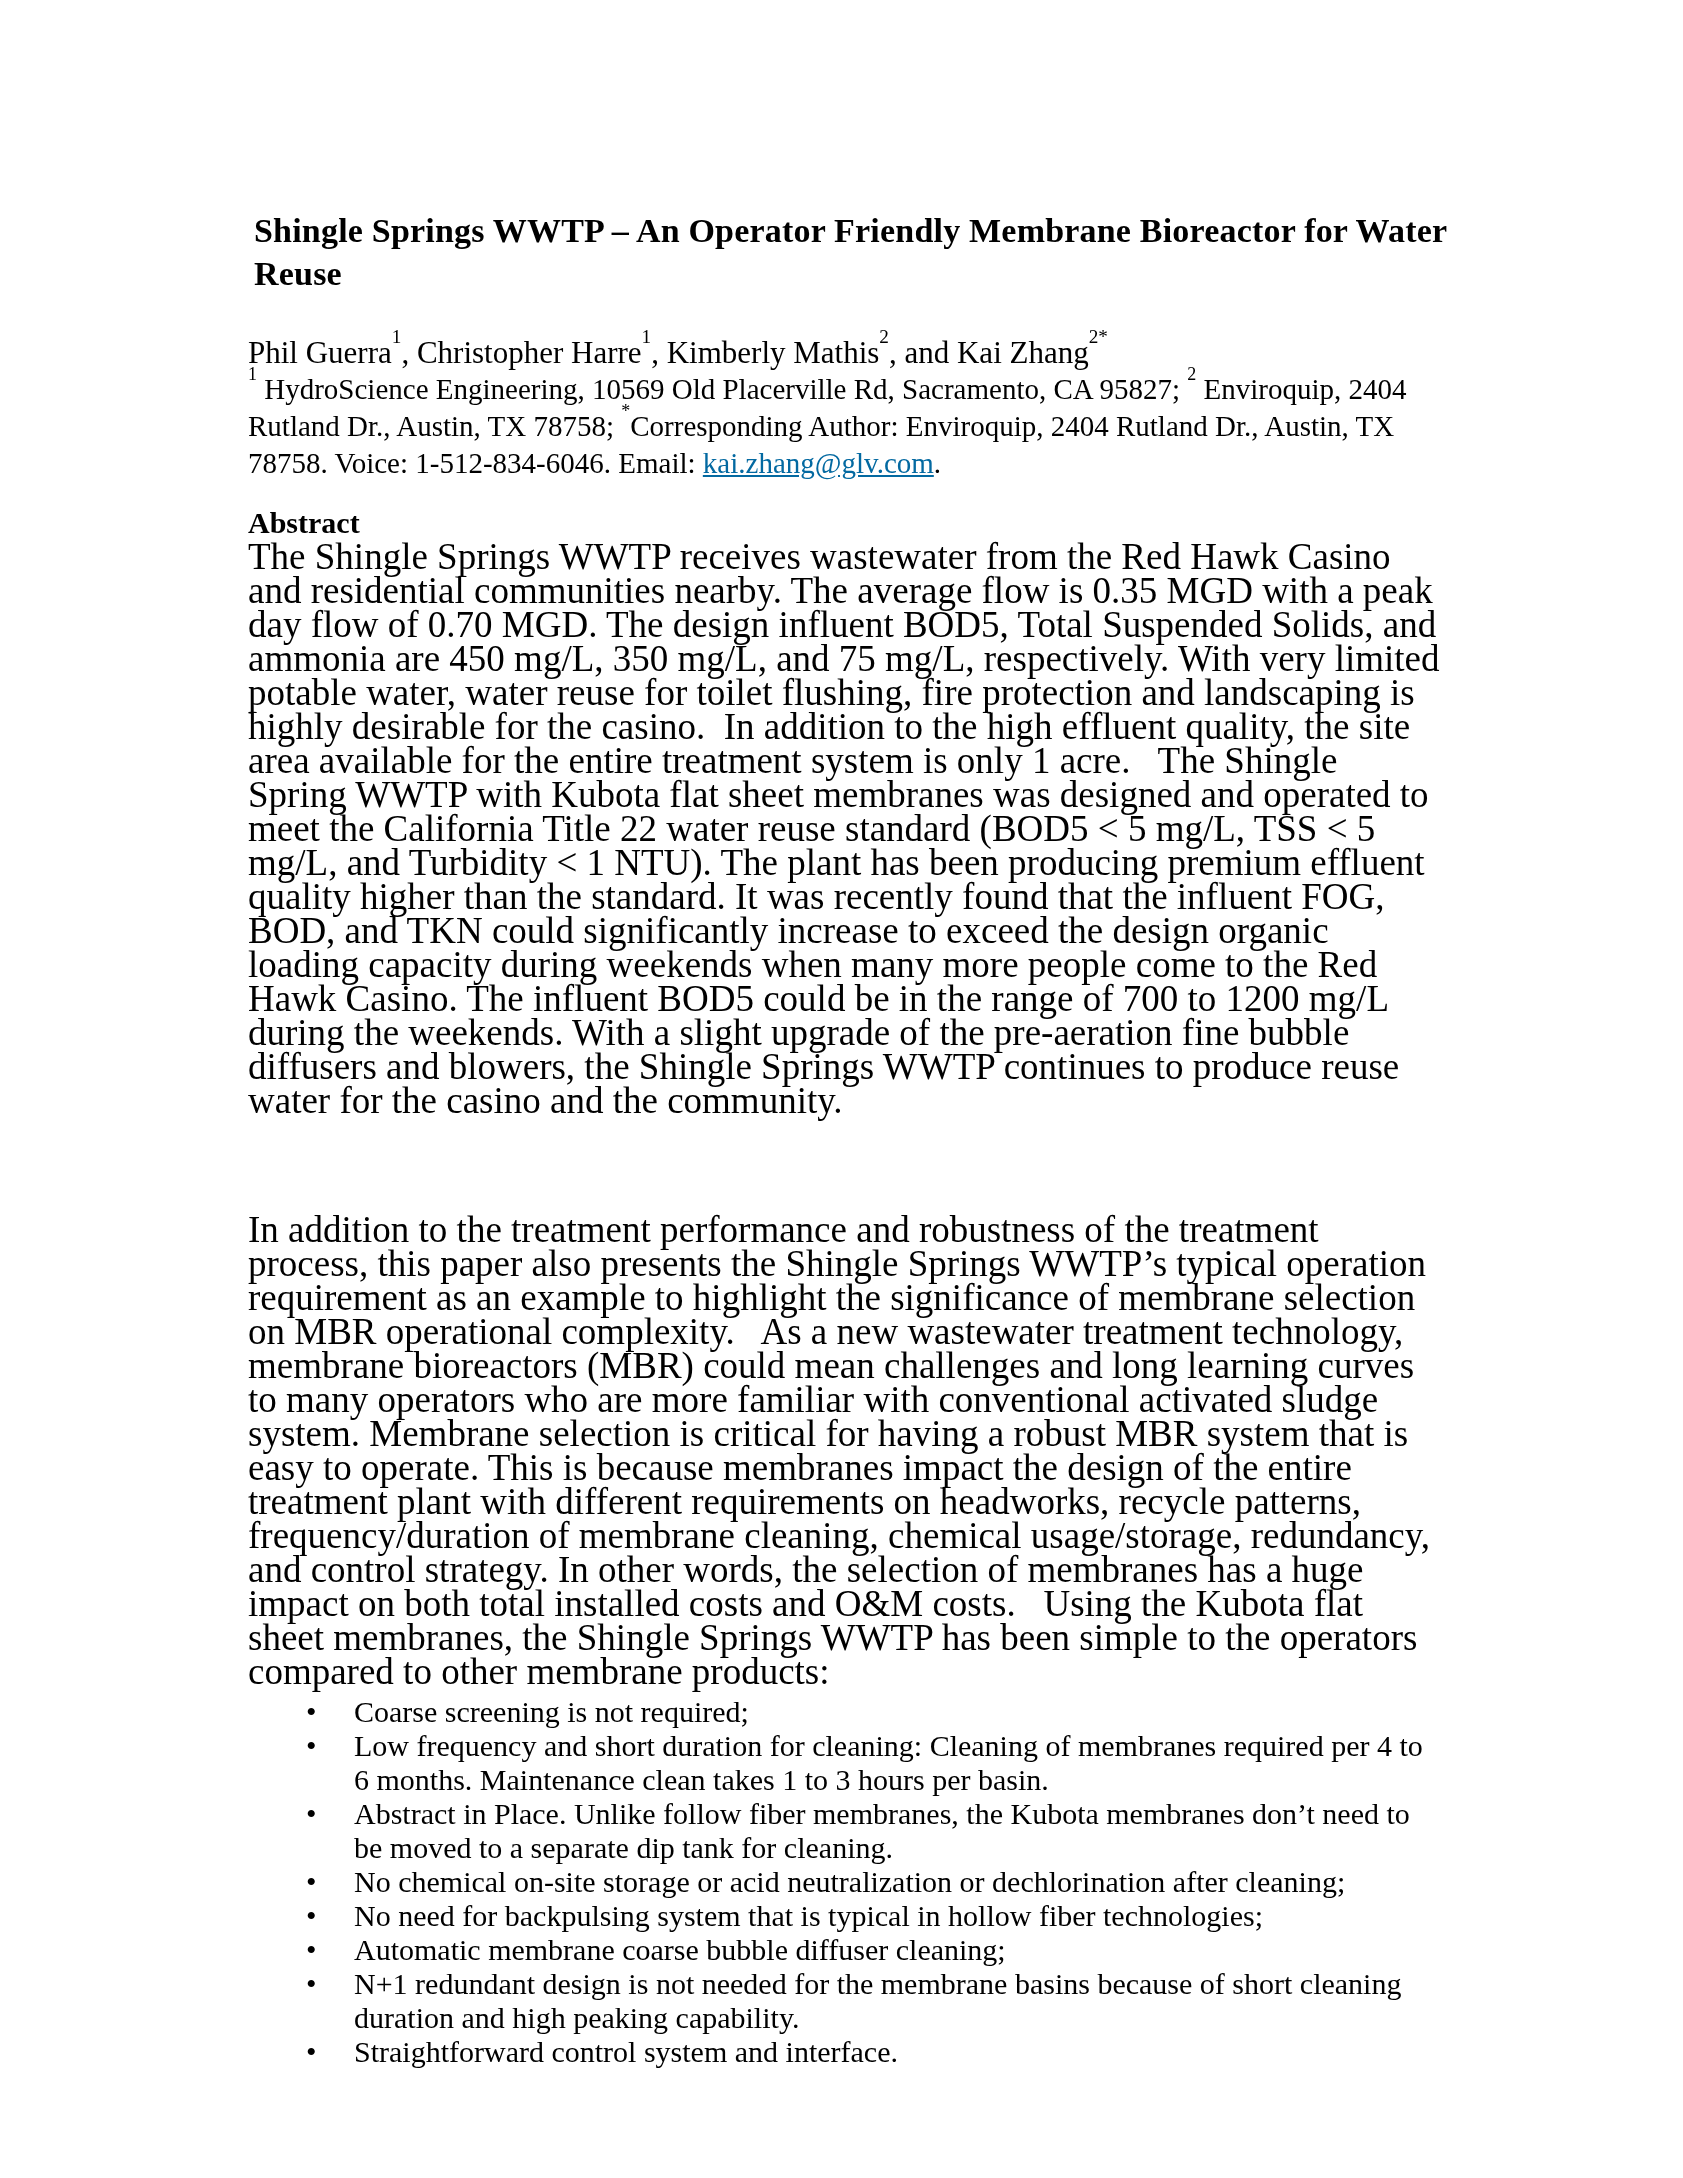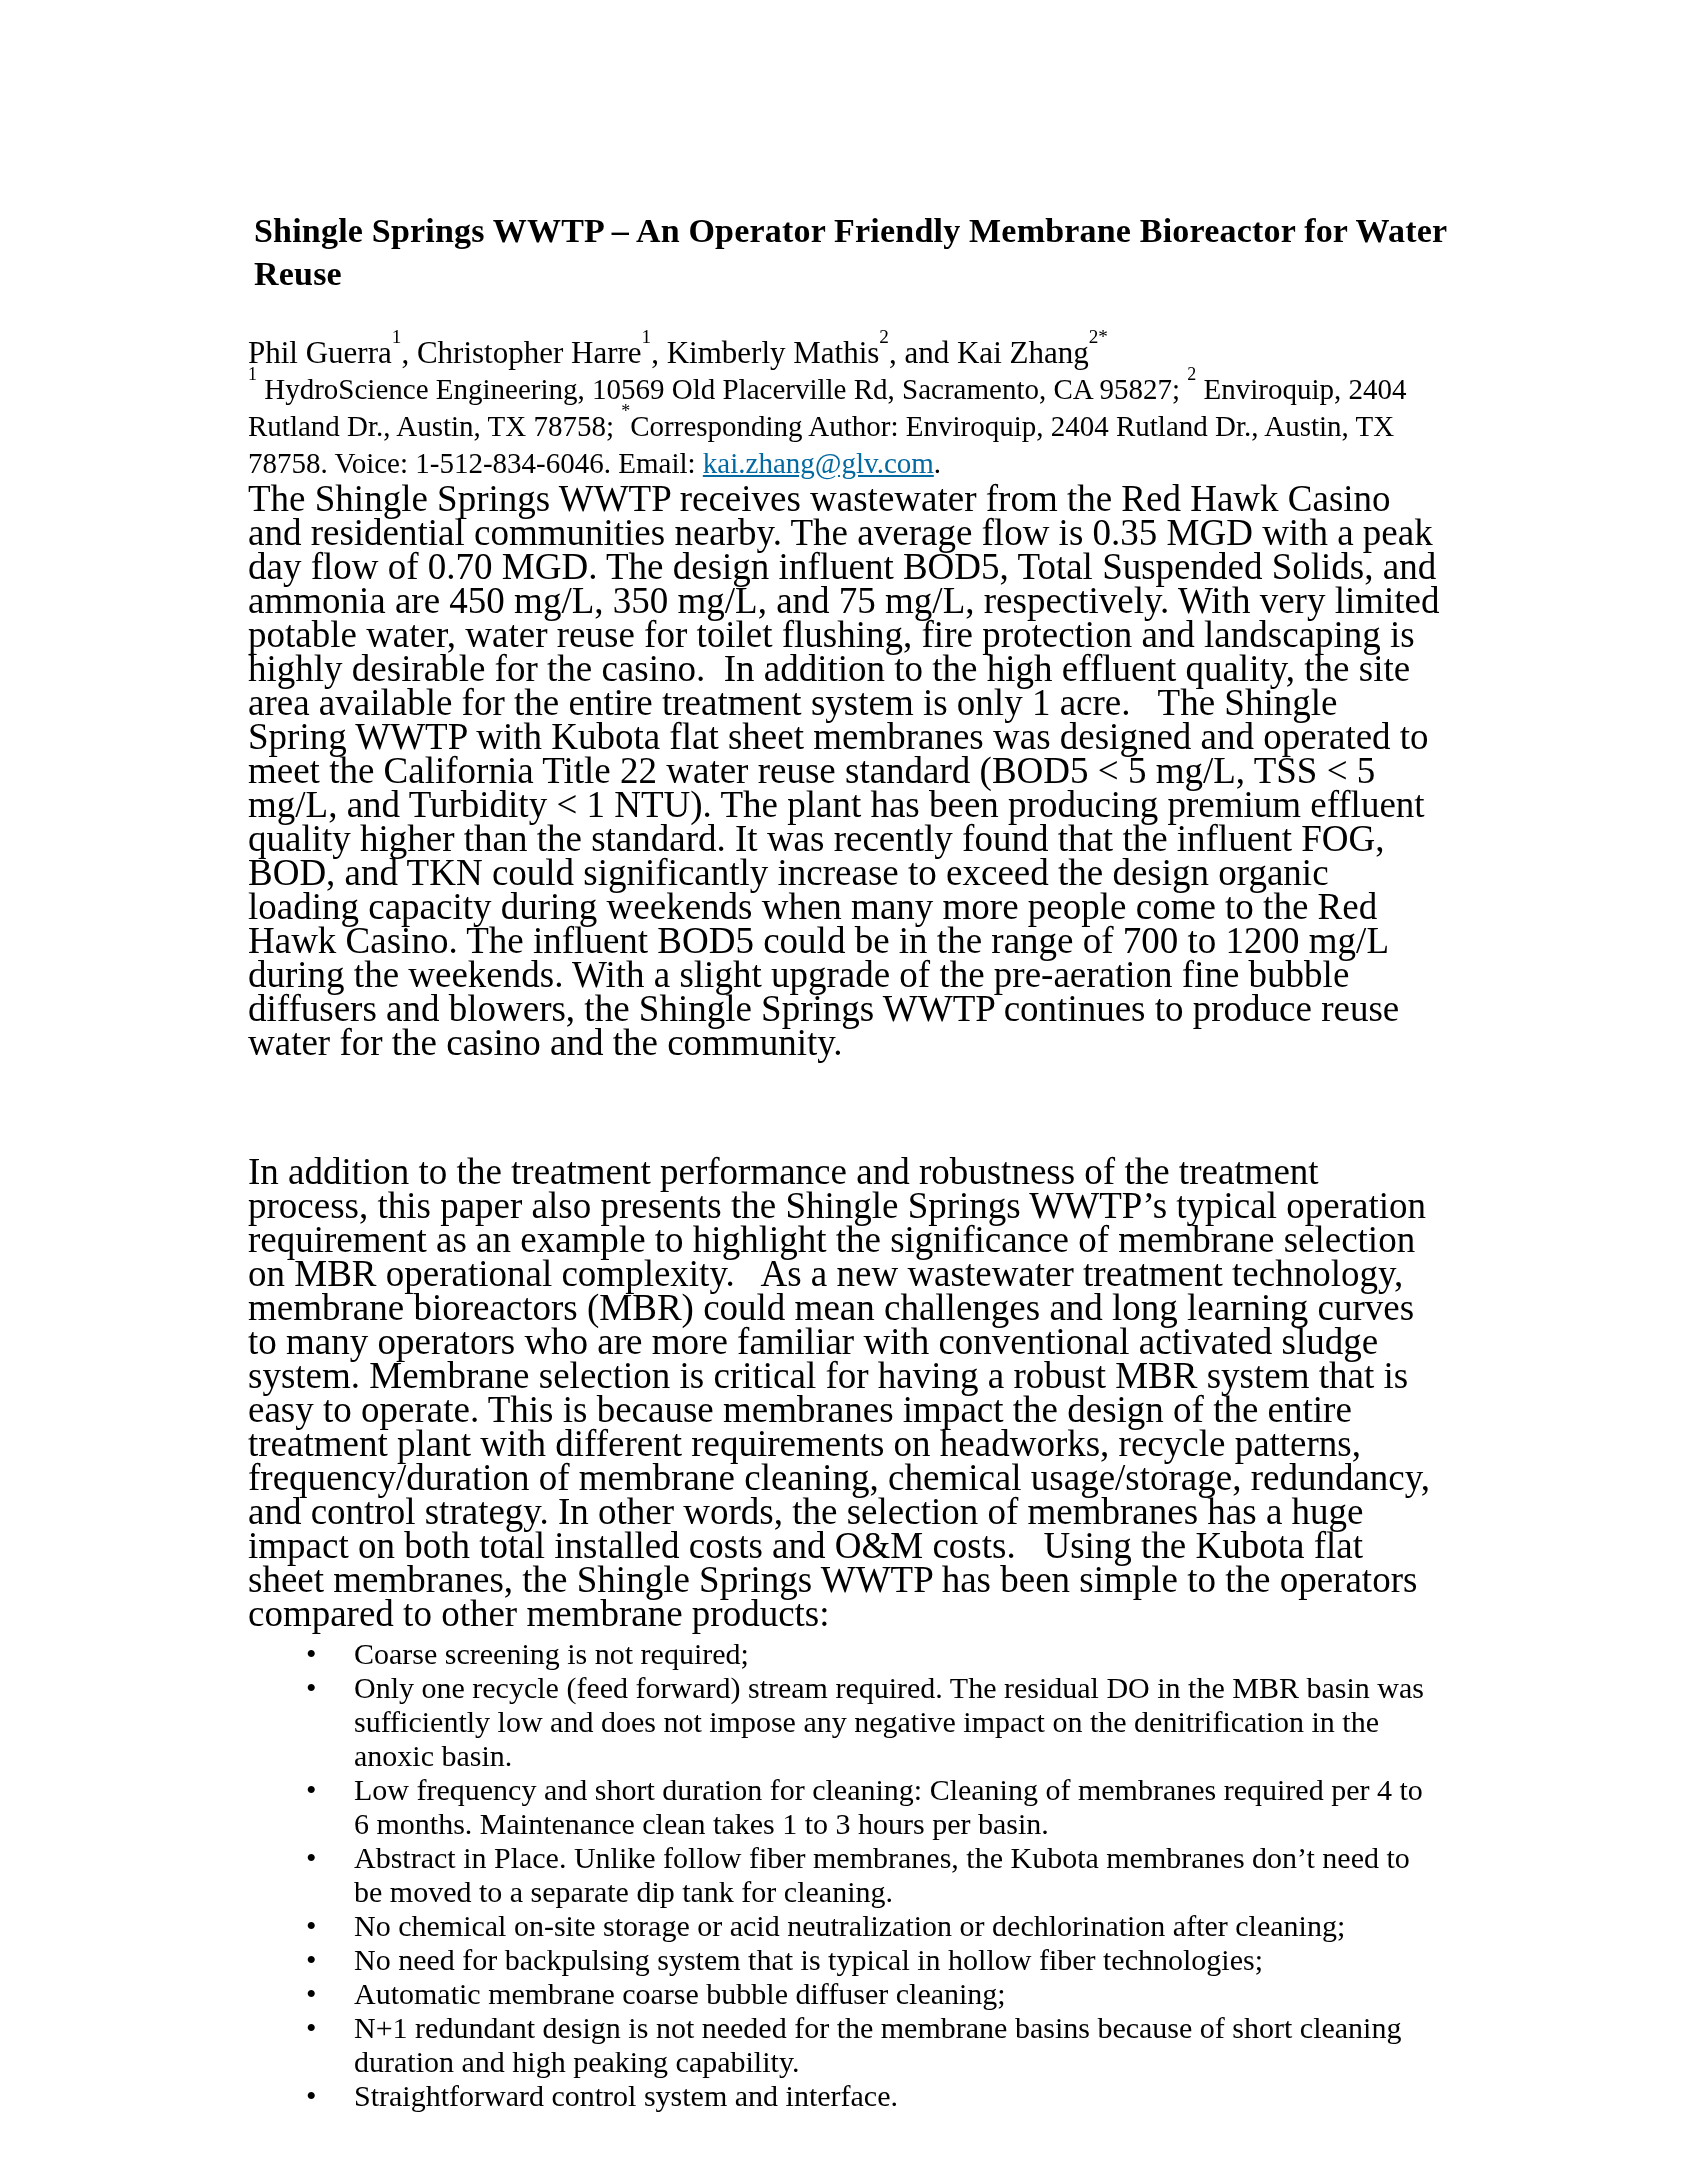--- a/index.html
+++ b/index.html
@@ -88,28 +88,28 @@
 <body>
 
 <div class="page">
 
   <h1 class="title">Shingle Springs WWTP – An Operator Friendly Membrane Bioreactor for Water Reuse</h1>
 
   <p class="authors"><span>Phil Guerra</span><sup class="marker">1</sup><span>, </span><span>Christopher Harre</span><sup class="marker">1</sup><span>, </span><span>Kimberly Mathis</span><sup class="marker">2</sup><span>, and </span><span>Kai Zhang</span><sup class="marker">2*</sup></p>
 
   <p class="affiliation"><sup class="marker">1</sup><span> HydroScience Engineering, 10569 Old Placerville Rd, Sacramento, CA 95827; </span><sup class="marker">2</sup><span> Enviroquip, 2404 Rutland Dr., Austin, TX 78758; </span><sup class="marker">*</sup><span>Corresponding Author: Enviroquip, 2404 Rutland Dr., Austin, TX 78758. Voice: 1-512-834-6046. Email: </span><a class="email-link" href="#">kai.zhang@glv.com</a><span>.</span></p>
 
+  <h2 class="abstract-heading">Abstract</h2>
 
   <p class="body-par">The Shingle Springs WWTP receives wastewater from the Red Hawk Casino and residential communities nearby. The average flow is 0.35 MGD with a peak day flow of 0.70 MGD. The design influent BOD5, Total Suspended Solids, and ammonia are 450 mg/L, 350 mg/L, and 75 mg/L, respectively. With very limited potable water, water reuse for toilet flushing, fire protection and landscaping is highly desirable for the casino.  In addition to the high effluent quality, the site area available for the entire treatment system is only 1 acre.   The Shingle Spring WWTP with Kubota flat sheet membranes was designed and operated to meet the California Title 22 water reuse standard (BOD5 &lt; 5 mg/L, TSS &lt; 5 mg/L, and Turbidity &lt; 1 NTU). The plant has been producing premium effluent quality higher than the standard. It was recently found that the influent FOG, BOD, and TKN could significantly increase to exceed the design organic loading capacity during weekends when many more people come to the Red Hawk Casino. The influent BOD5 could be in the range of 700 to 1200 mg/L during the weekends. With a slight upgrade of the pre-aeration fine bubble diffusers and blowers, the Shingle Springs WWTP continues to produce reuse water for the casino and the community.</p>
 
   <p class="body-par second">In addition to the treatment performance and robustness of the treatment process, this paper also presents the Shingle Springs WWTP’s typical operation requirement as an example to highlight the significance of membrane selection on MBR operational complexity.   As a new wastewater treatment technology, membrane bioreactors (MBR) could mean challenges and long learning curves to many operators who are more familiar with conventional activated sludge system. Membrane selection is critical for having a robust MBR system that is easy to operate. This is because membranes impact the design of the entire treatment plant with different requirements on headworks, recycle patterns, frequency/duration of membrane cleaning, chemical usage/storage, redundancy, and control strategy. In other words, the selection of membranes has a huge impact on both total installed costs and O&amp;M costs.   Using the Kubota flat sheet membranes, the Shingle Springs WWTP has been simple to the operators compared to other membrane products:</p>
 
   <ul class="bullets">
     <li>Coarse screening is not required;</li>
-    <li>Only one recycle (feed forward) stream required. The residual DO in the MBR basin was sufficiently low and does not impose any negative impact on the denitrification in the anoxic basin.</li>
     <li>Low frequency and short duration for cleaning: Cleaning of membranes required per 4 to 6 months. Maintenance clean takes 1 to 3 hours per basin.</li>
     <li>Abstract in Place. Unlike follow fiber membranes, the Kubota membranes don’t need to be moved to a separate dip tank for cleaning.</li>
     <li>No chemical on-site storage or acid neutralization or dechlorination after cleaning;</li>
     <li>No need for backpulsing system that is typical in hollow fiber technologies;</li>
     <li>Automatic membrane coarse bubble diffuser cleaning;</li>
     <li>N+1 redundant design is not needed for the membrane basins because of short cleaning duration and high peaking capability.</li>
     <li>Straightforward control system and interface.</li>
   </ul>
 
 </div>

